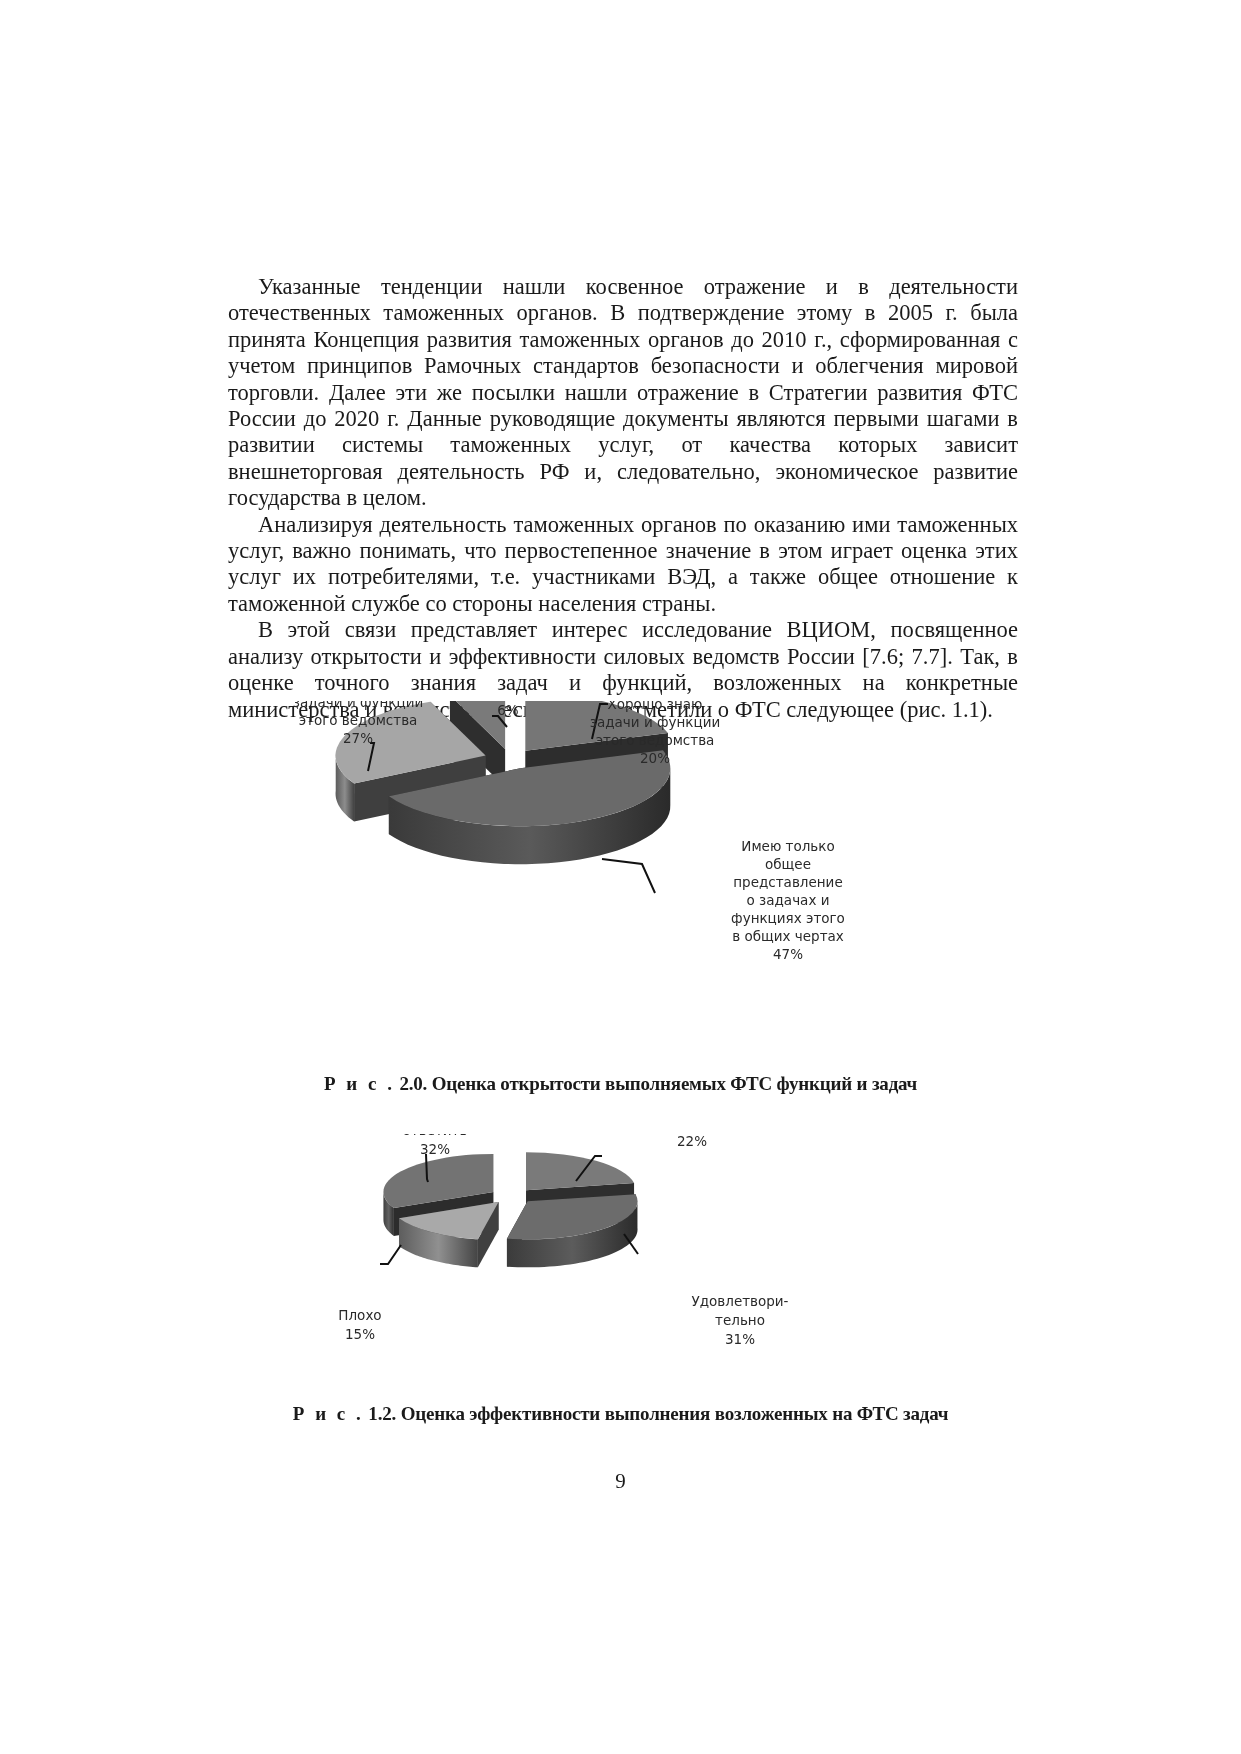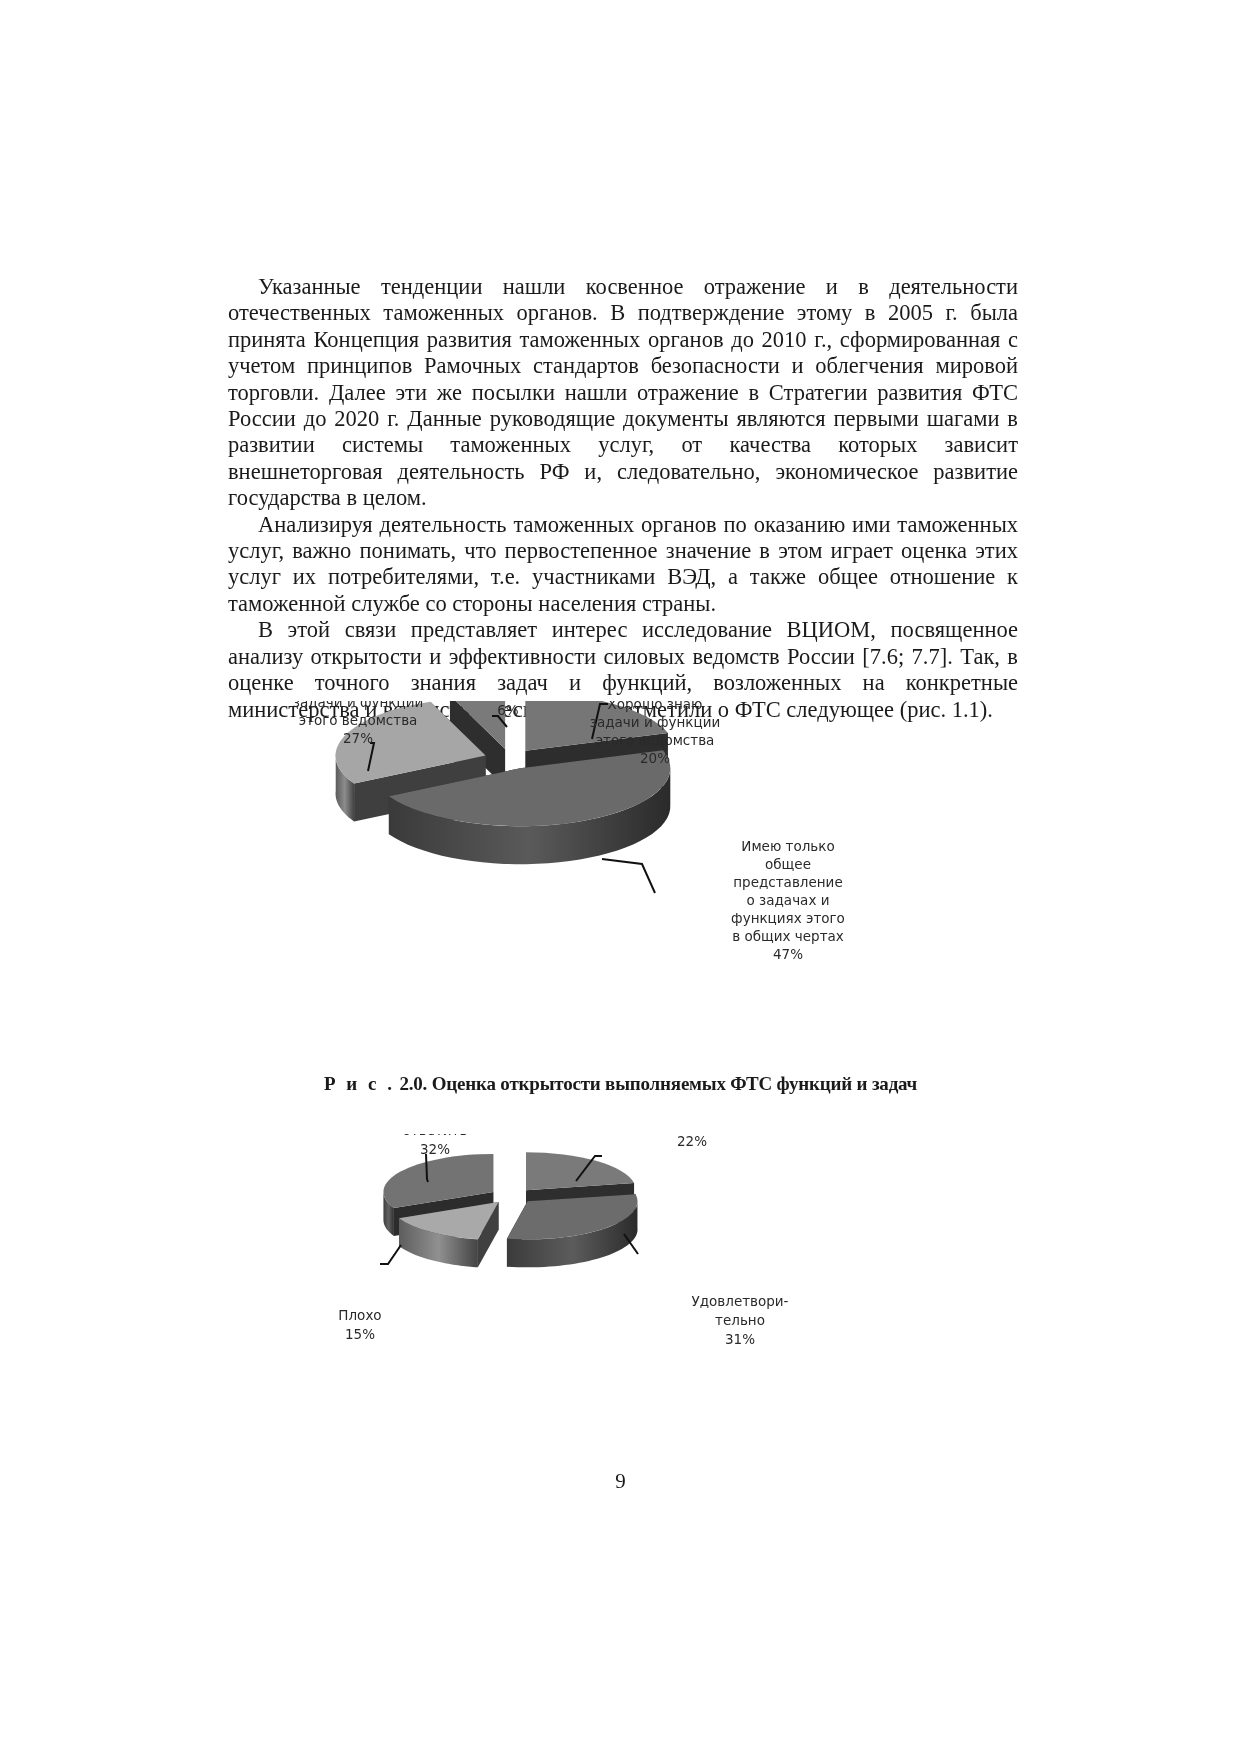--- a/index.html
+++ b/index.html
@@ -170,15 +170,20 @@
           <text x="60" y="205" text-anchor="middle" class="lbl">15%</text>
         </g>
         <g>
           <polyline points="128,48 127,45 126,20" fill="none" stroke="#111" stroke-width="2"></polyline>
           <text x="135" y="-18" text-anchor="middle" class="lbl">Затрудняюсь</text>
           <text x="135" y="1" text-anchor="middle" class="lbl">ответить</text>
           <text x="135" y="20" text-anchor="middle" class="lbl">32%</text>
         </g>
       </svg>
   </div>
+  <div class="caption" style="top:1387px;">
+    <span class="spaced">Р и с .</span>
+    <span>1.2.</span>
+    <span>Оценка эффективности выполнения возложенных на ФТС задач</span>
+  </div>
 
   <div class="page-number">9</div>
 </div>
 
 </body></html>

